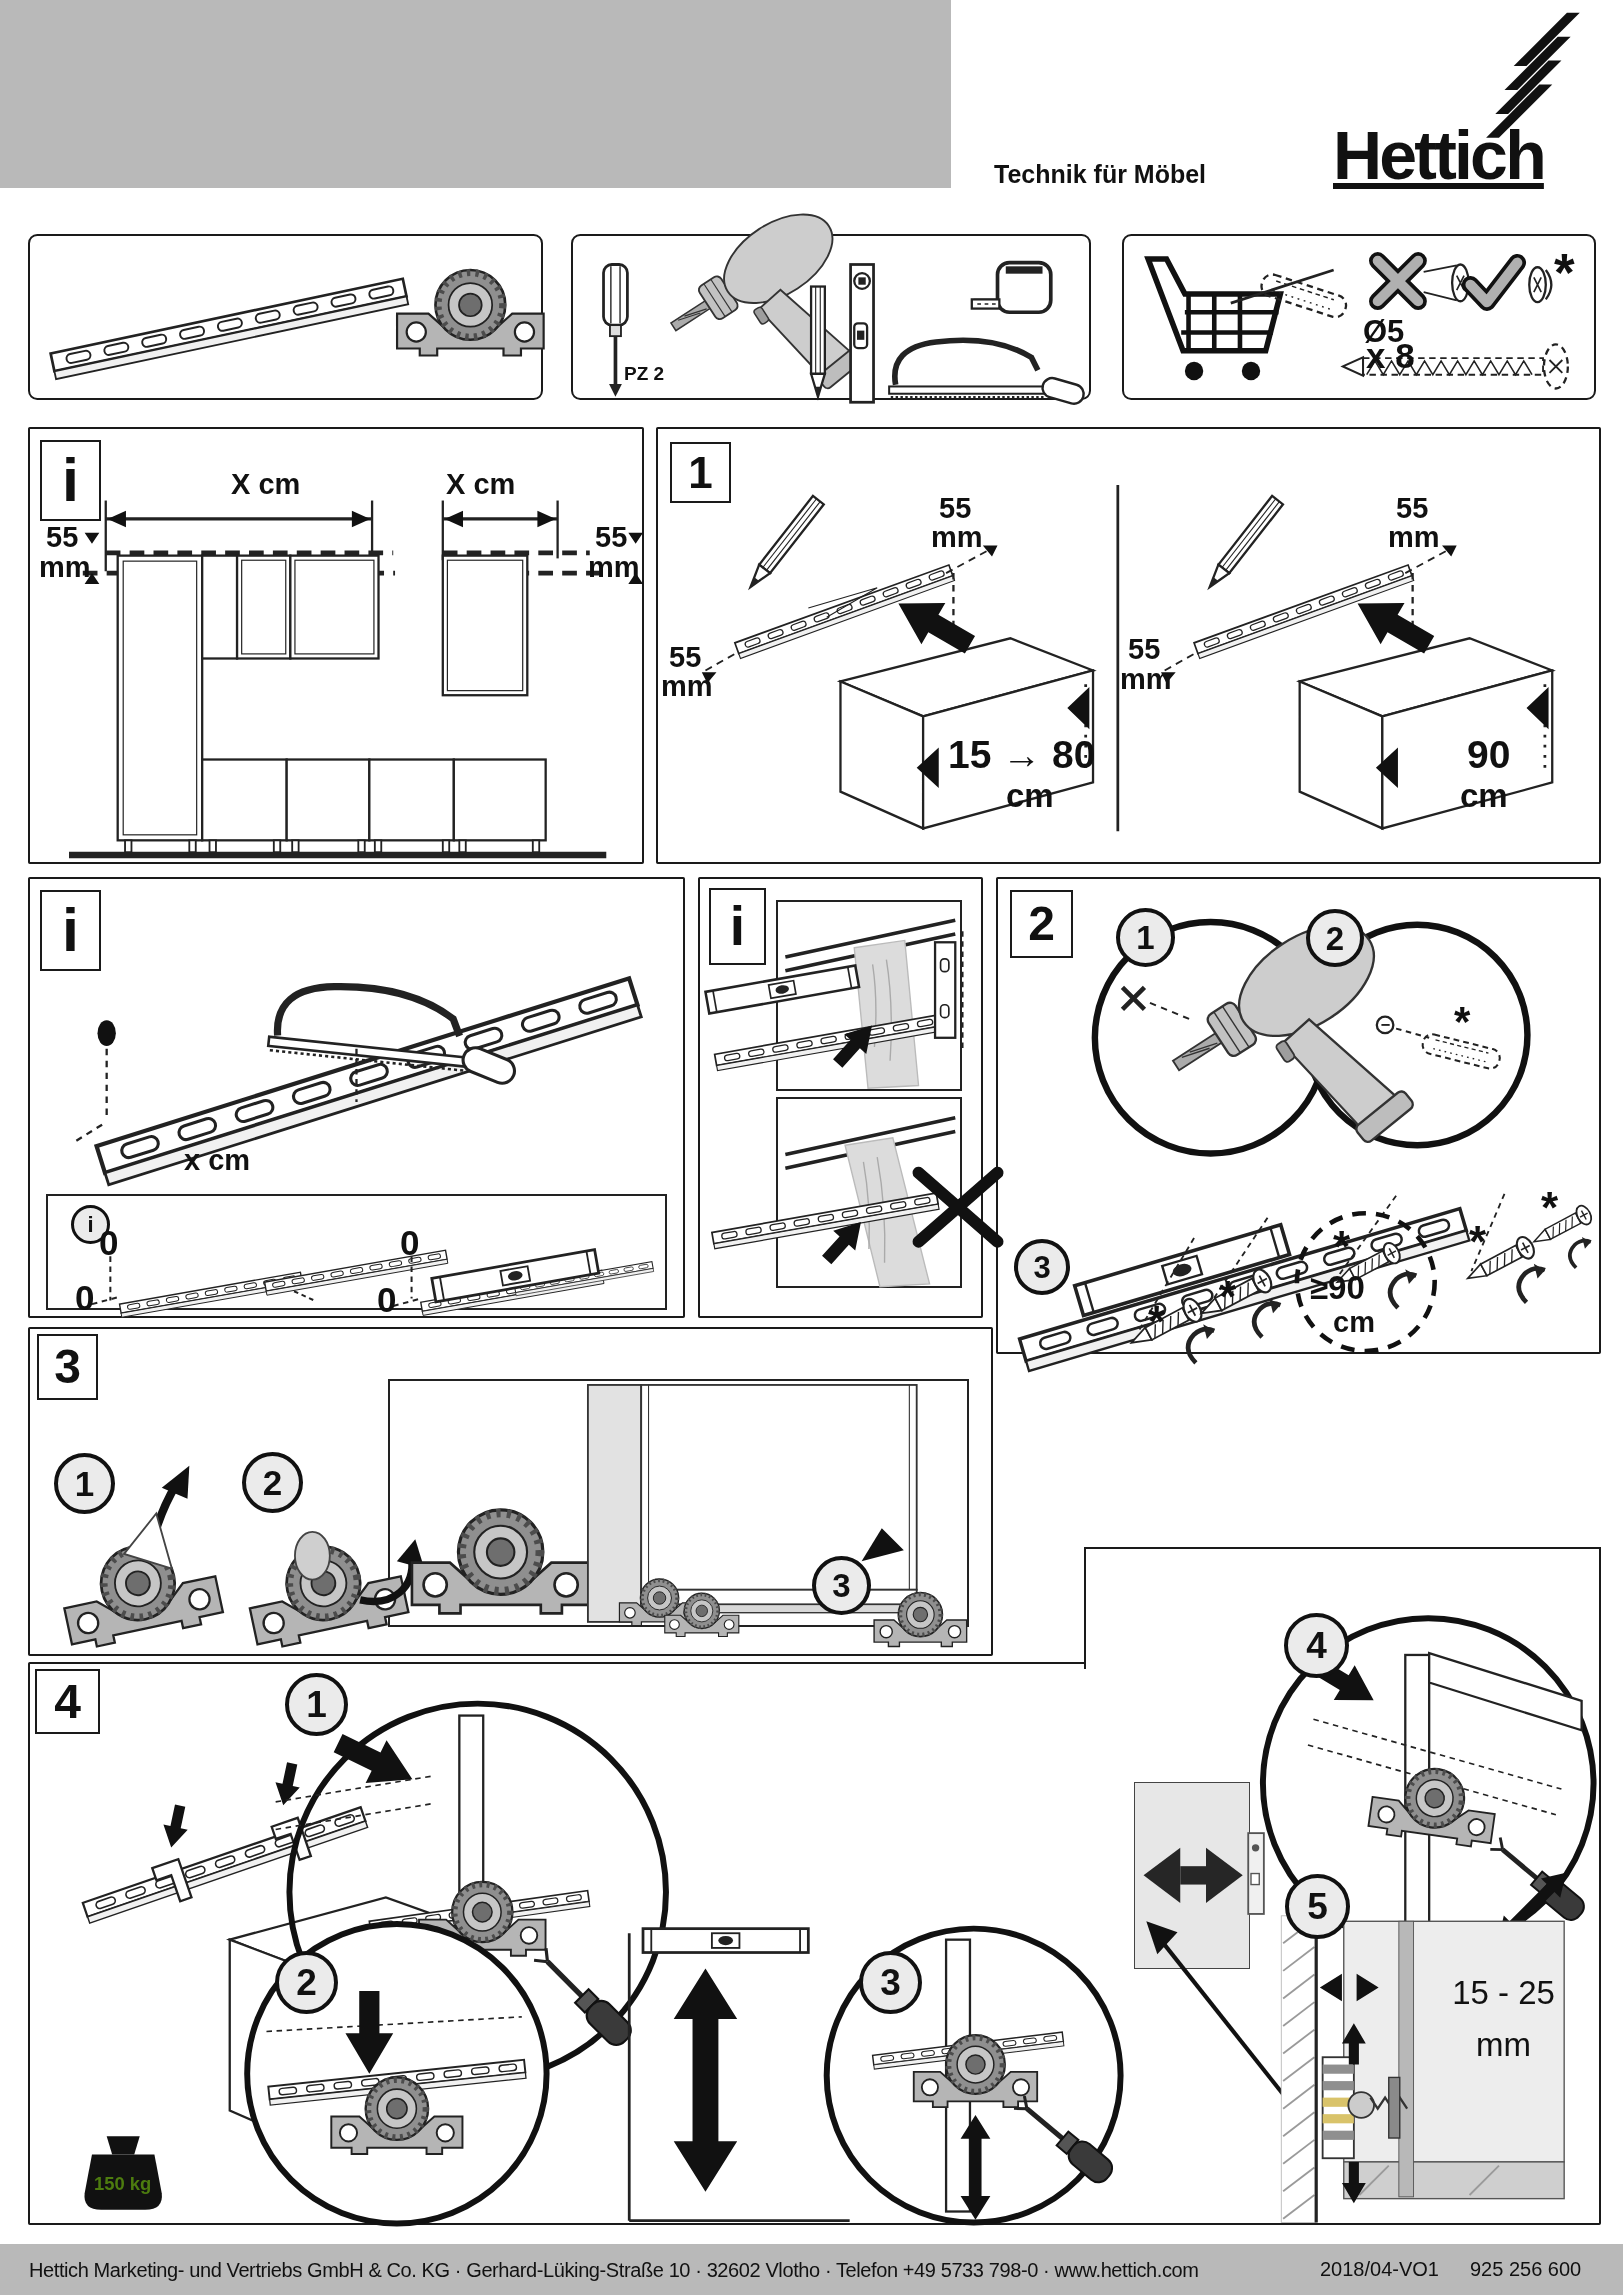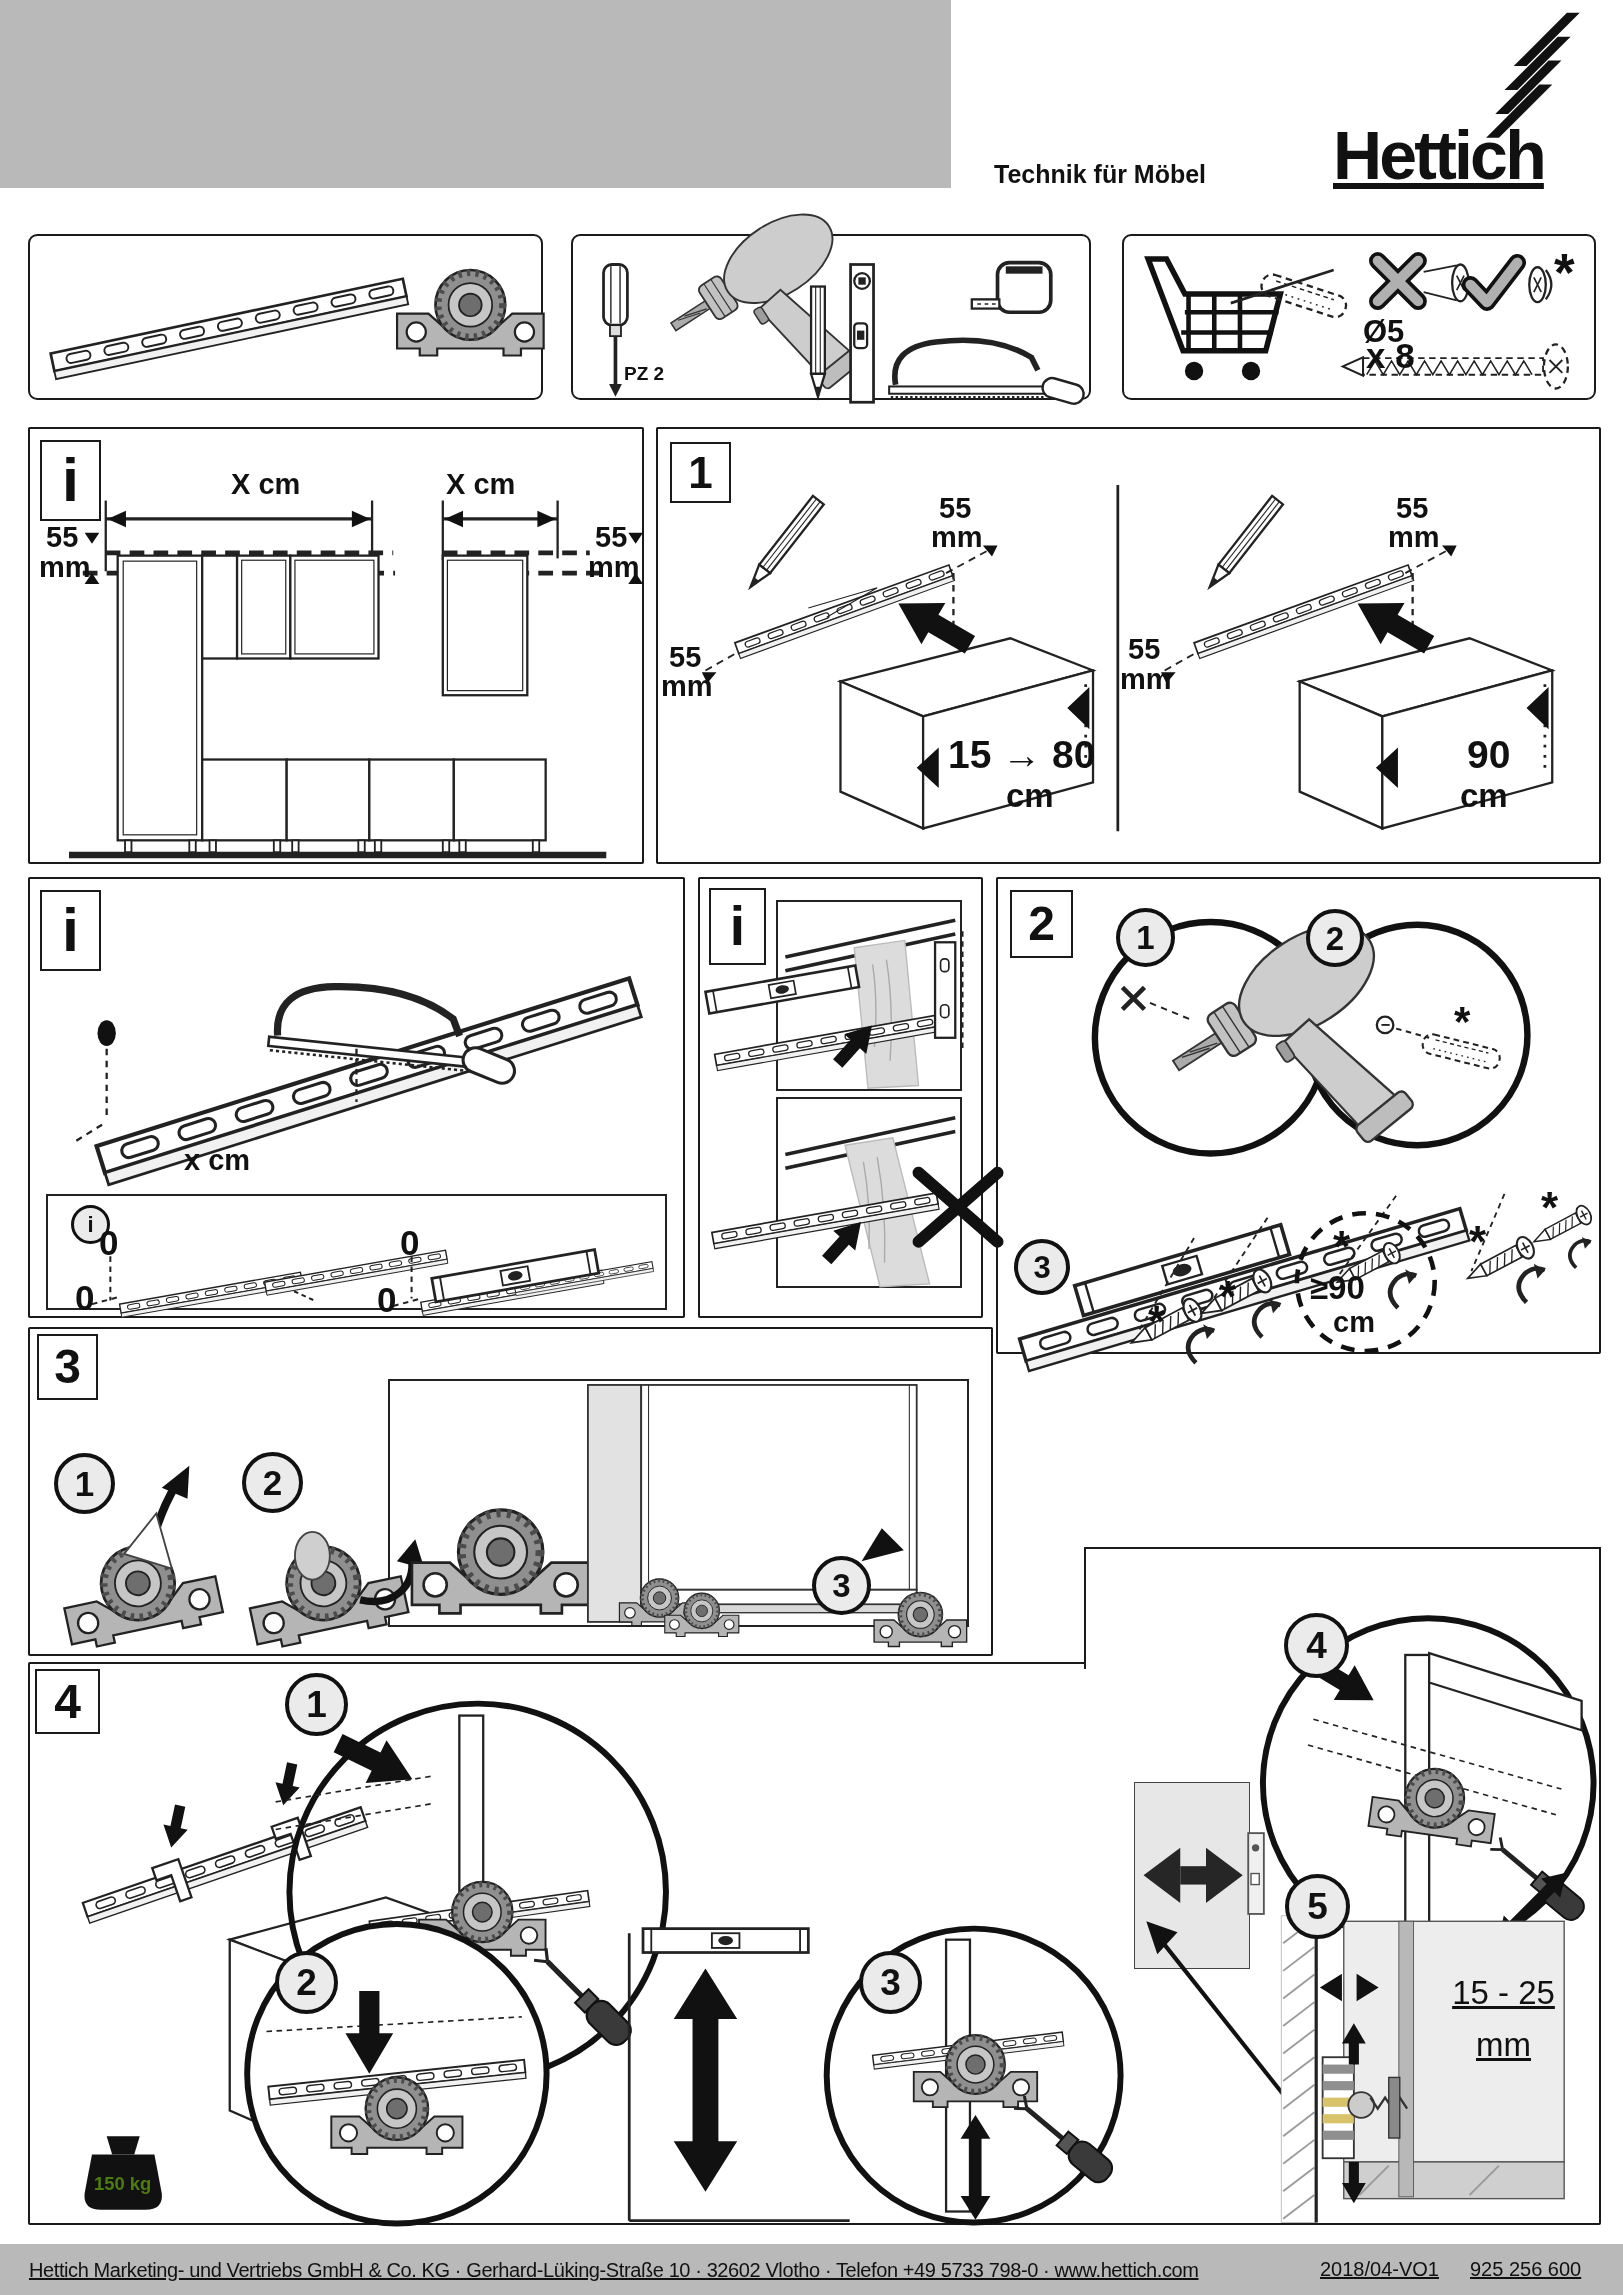--- a/index.html
+++ b/index.html
@@ -6,21 +6,21 @@
   .page{position:relative;width:1624px;height:2296px;background:#fff;overflow:hidden;
         font-family:"Liberation Sans", sans-serif;color:#111;}
   .box{position:absolute;border:2.8px solid #1a1a1a;background:#fff;border-radius:9.2px;z-index:1;}
   .sq{border-radius:1.8px;}
   .panel{position:absolute;border:2.3px solid #222;background:#fff;z-index:2;}
   .badge{position:absolute;border:2.8px solid #1a1a1a;background:#fff;display:flex;align-items:center;
          justify-content:center;font-weight:bold;z-index:4;line-height:1;}
   .cnum{position:absolute;border:4.6px solid #111;background:#ebebeb;border-radius:50%;display:flex;
         align-items:center;justify-content:center;font-weight:bold;z-index:4;line-height:1;}
   .t{position:absolute;font-weight:bold;white-space:nowrap;line-height:1;z-index:4;color:#111;}
-  .reg{font-weight:normal;text-decoration:underline;}
+  .reg{font-weight:normal;}
   .ctr{text-align:center;}
   svg.art{position:absolute;left:0;top:0;z-index:3;pointer-events:none;}
   .grayband{position:absolute;background:#b9b9b9;z-index:0;}
   .graypanel{position:absolute;background:#e7e7e7;border:1.8px solid #444;z-index:2;}
   .annex{position:absolute;background:#fff;border:2.8px solid #1a1a1a;border-bottom:none;z-index:2;}
   .logo{position:absolute;z-index:4;font-weight:bold;letter-spacing:-2.8px;}
 </style>
 </head>
 <body>
 

